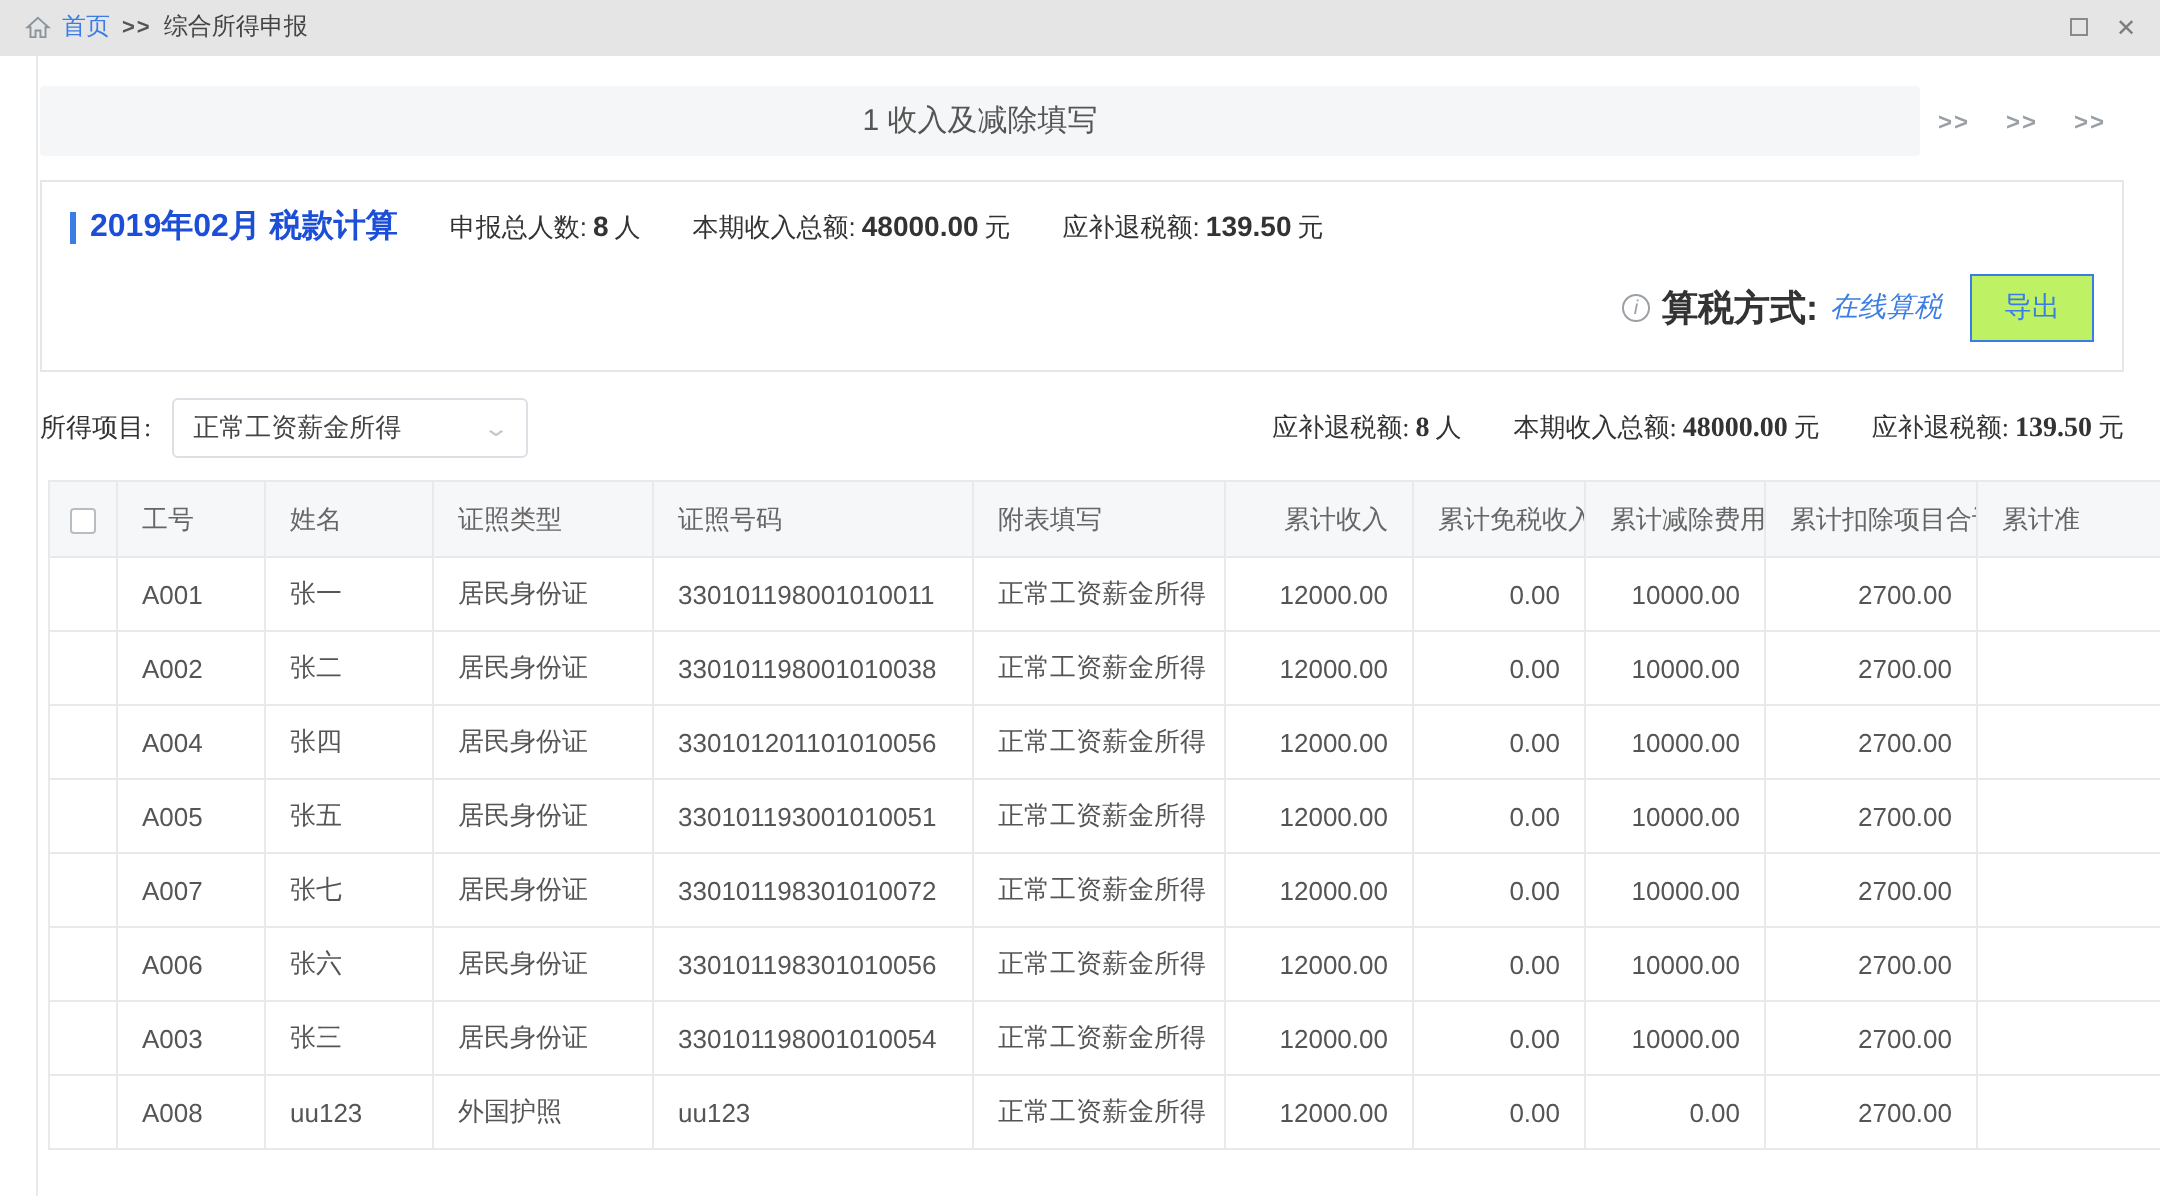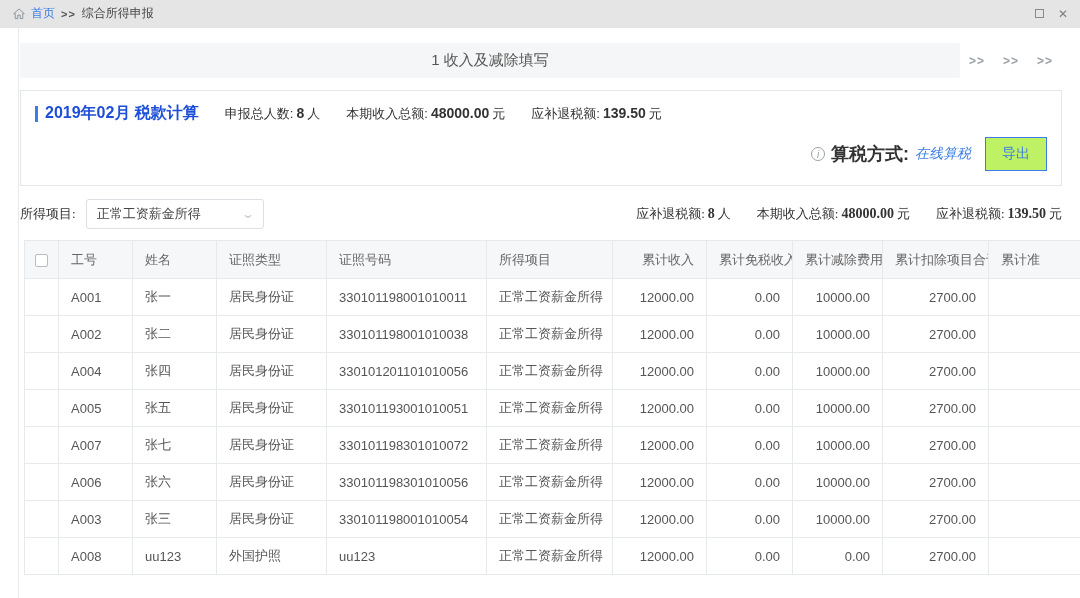--- a/index.html
+++ b/index.html
@@ -179,21 +179,21 @@
       <col style="width:106px">
         <col style="width:156px">
     </colgroup>
     <thead>
       <tr>
         <th class="col-check"><span class="cbx"></span></th>
         <th>工号</th>
         <th>姓名</th>
         <th>证照类型</th>
         <th>证照号码</th>
-        <th>所得项目</th>
+        <th>附表填写</th>
         <th class="num">累计收入</th>
         <th class="num">累计免税收入</th>
         <th class="num">累计减除费用</th>
         <th class="num">累计扣除项目合计</th>
         <th>累计准</th>
       </tr>
     </thead>
     <tbody>
         <tr>
     <td class="col-check"></td>

